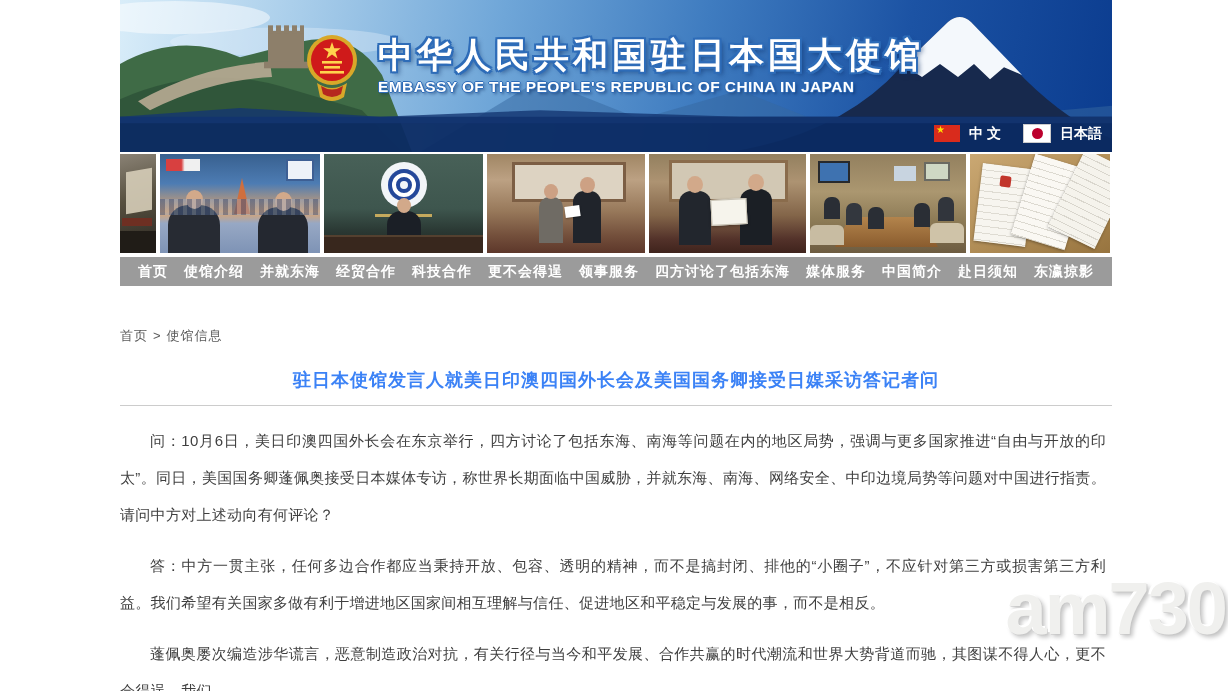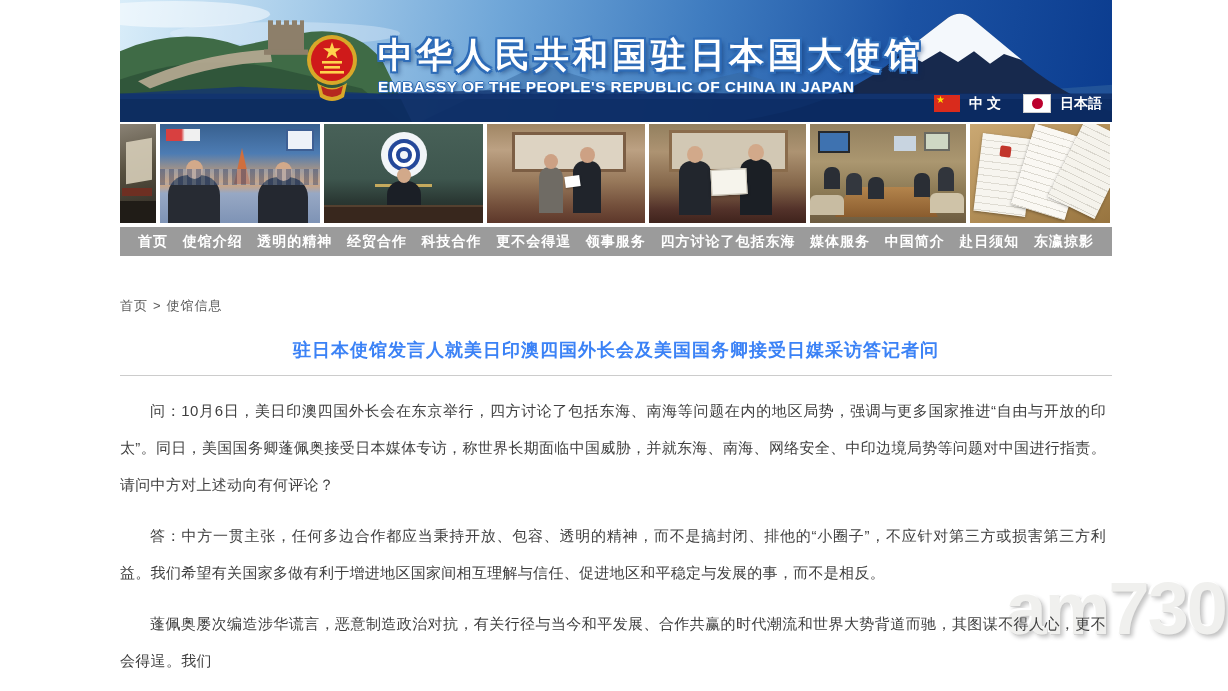--- a/index.html
+++ b/index.html
@@ -5,21 +5,21 @@
   html,body{margin:0;padding:0;}
   body{
     width:1228px;height:691px;overflow:hidden;background:#ffffff;
     font-family:"Liberation Sans","DejaVu Sans",sans-serif;
     position:relative;
   }
   .page{width:992px;margin-left:120px;position:relative;}
 
   
   .banner{
-    position:relative;height:122px;overflow:hidden;
+    position:relative;height:152px;overflow:hidden;
     background:linear-gradient(100deg,#d9edf9 0%,#a8cdea 18%,#6fa6d8 38%,#3f7cc0 58%,#1c53a4 78%,#0b3c8f 100%);
   }
   .banner-art{position:absolute;left:0;top:0;width:100%;height:100%;}
   .emblem{position:absolute;left:187px;top:30px;width:50px;height:78px;}
   .banner-titles{position:absolute;left:258px;top:36px;white-space:nowrap;}
   .t-cn{
     font-size:35px;font-weight:bold;color:#ffffff;letter-spacing:4px;line-height:1.1;
     text-shadow:2px 0 0 #2e6cb8,-2px 0 0 #2e6cb8,0 2px 0 #2e6cb8,0 -2px 0 #2e6cb8,
       2px 2px 0 #2e6cb8,-2px -2px 0 #2e6cb8,2px -2px 0 #2e6cb8,-2px 2px 0 #2e6cb8,
       3px 3px 5px rgba(8,40,95,.65);
@@ -244,21 +244,21 @@
         <i></i>
         <i></i>
         <i></i>
         <i></i>
       </div>
     </div>
 
   <nav class="navbar" id="navbar">
       <a class="nav-item">首页</a>
       <a class="nav-item">使馆介绍</a>
-      <a class="nav-item">透明的精神</a>
+      <a class="nav-item">并就东海</a>
       <a class="nav-item">经贸合作</a>
       <a class="nav-item">科技合作</a>
       <a class="nav-item">更不会得逞</a>
       <a class="nav-item">领事服务</a>
       <a class="nav-item">四方讨论了包括东海</a>
       <a class="nav-item">媒体服务</a>
       <a class="nav-item">中国简介</a>
       <a class="nav-item">赴日须知</a>
       <a class="nav-item">东瀛掠影</a>
     </nav>

